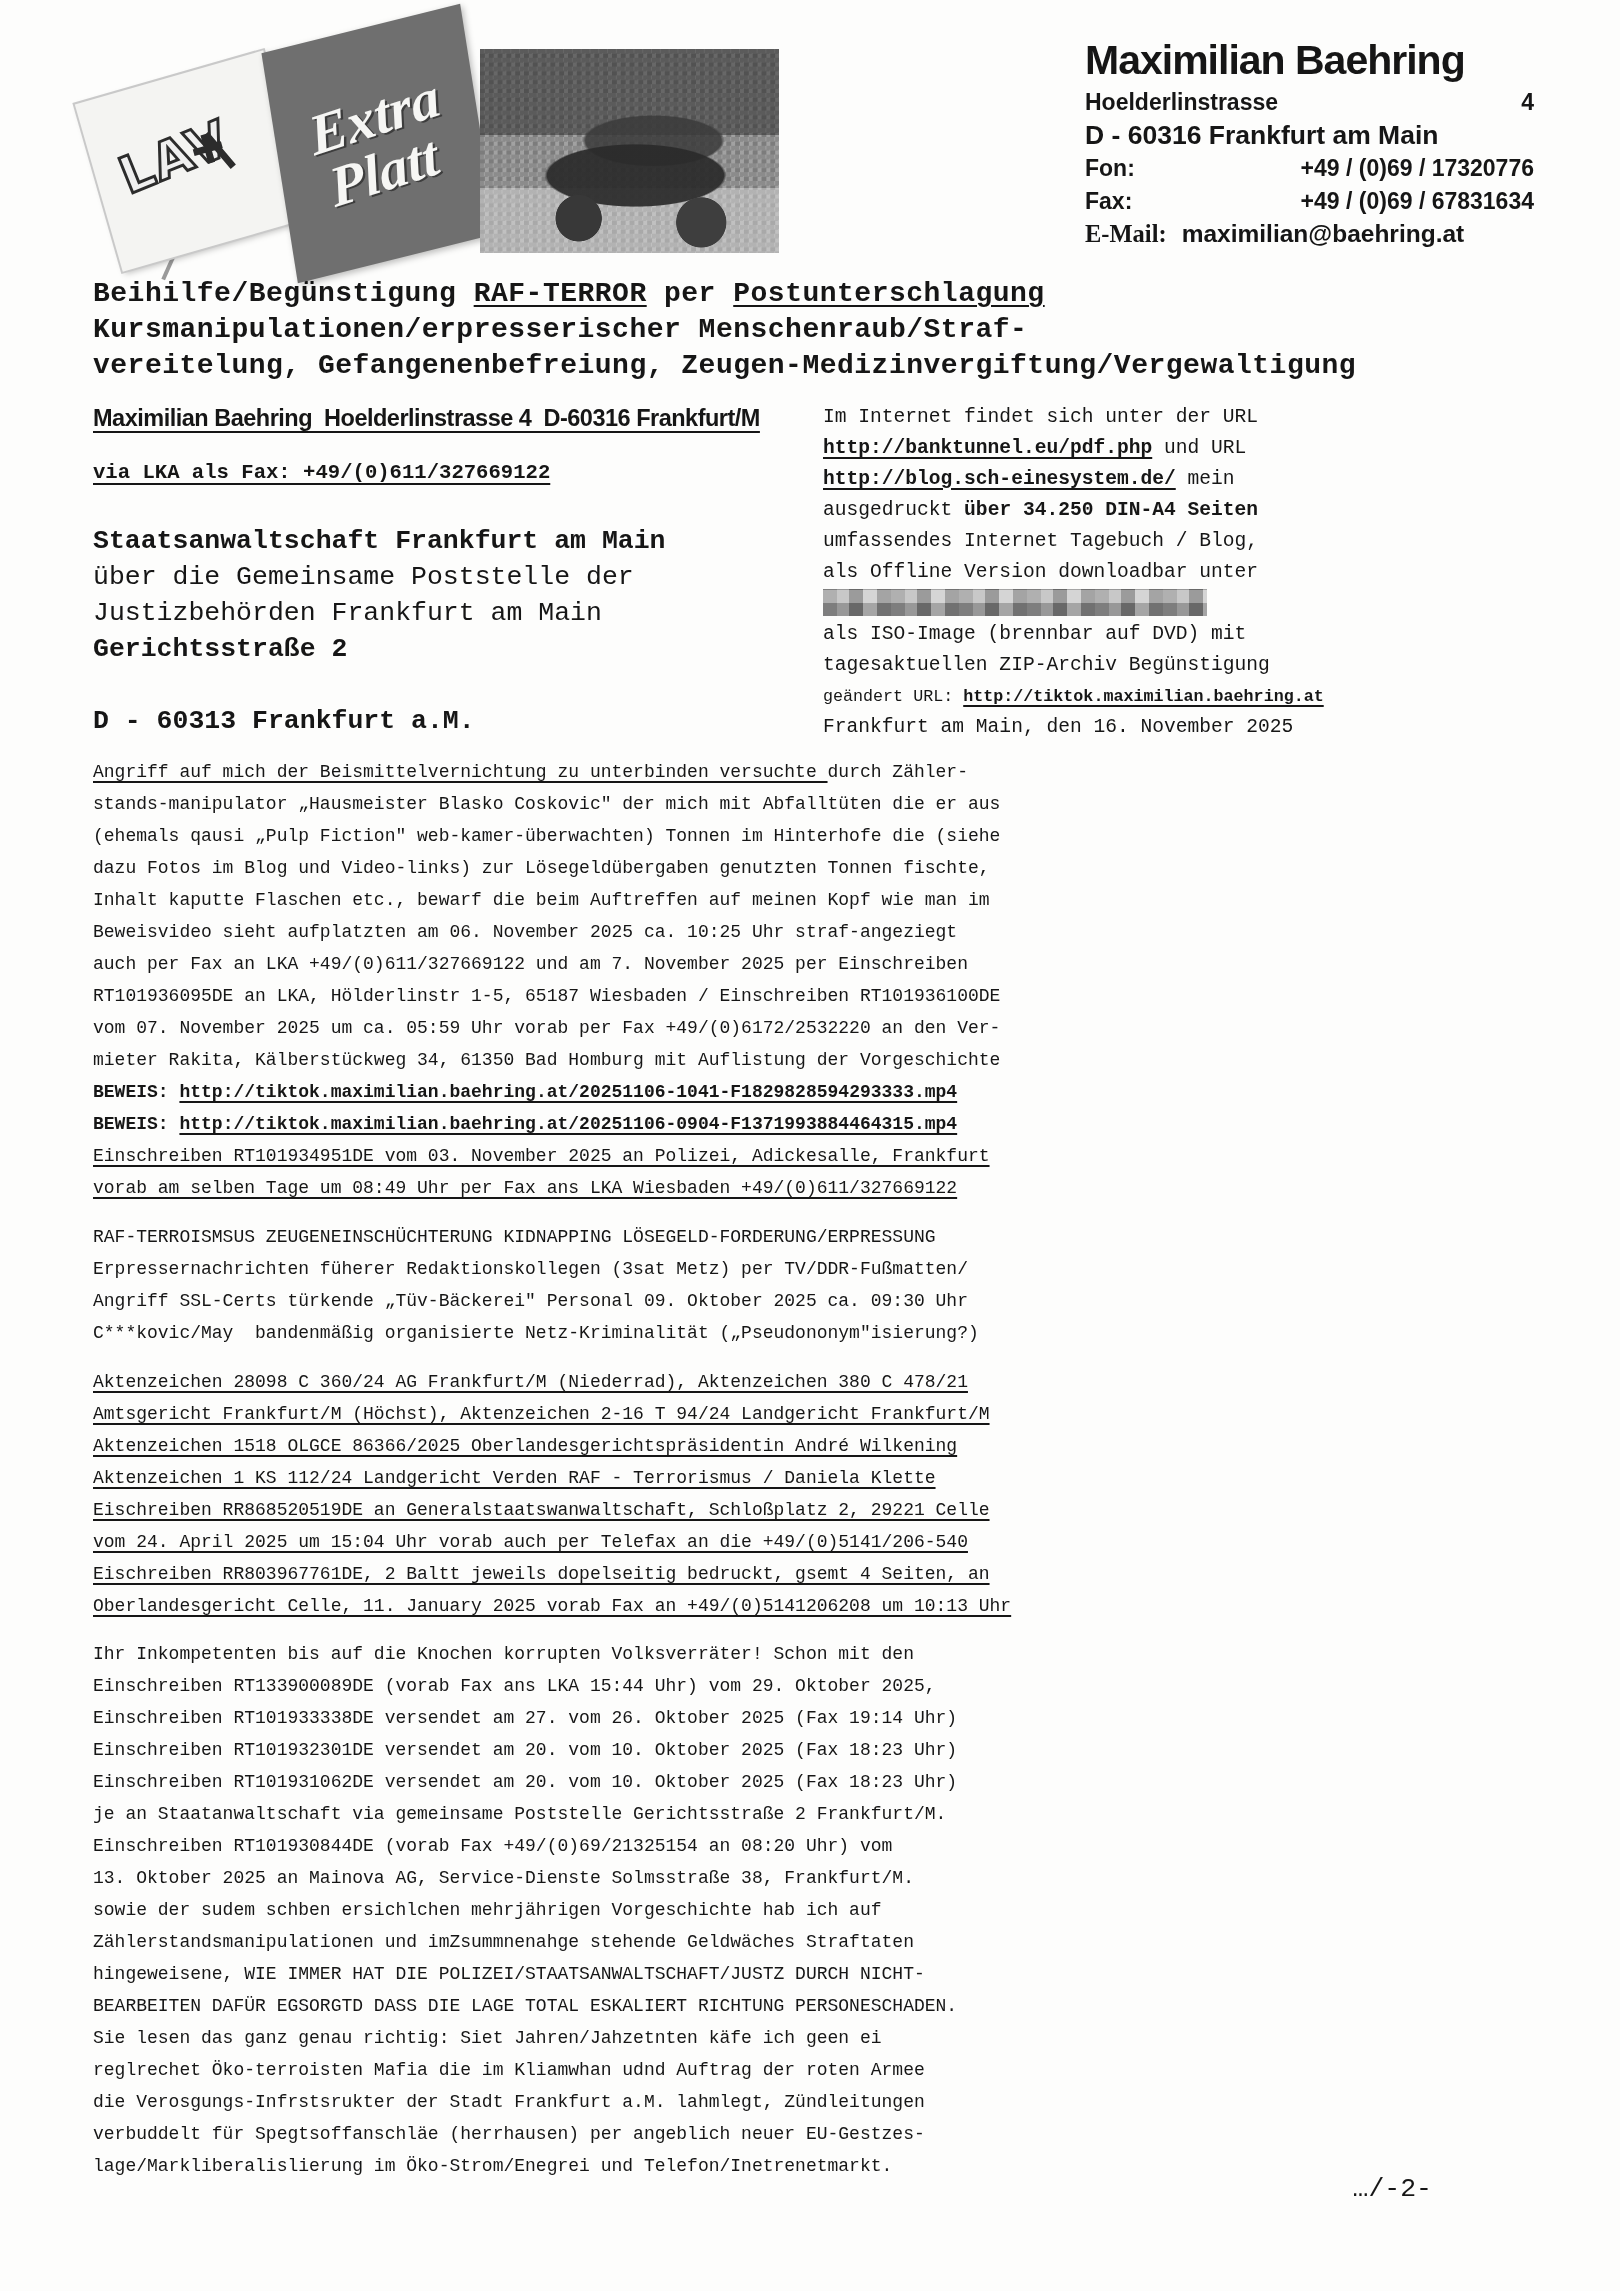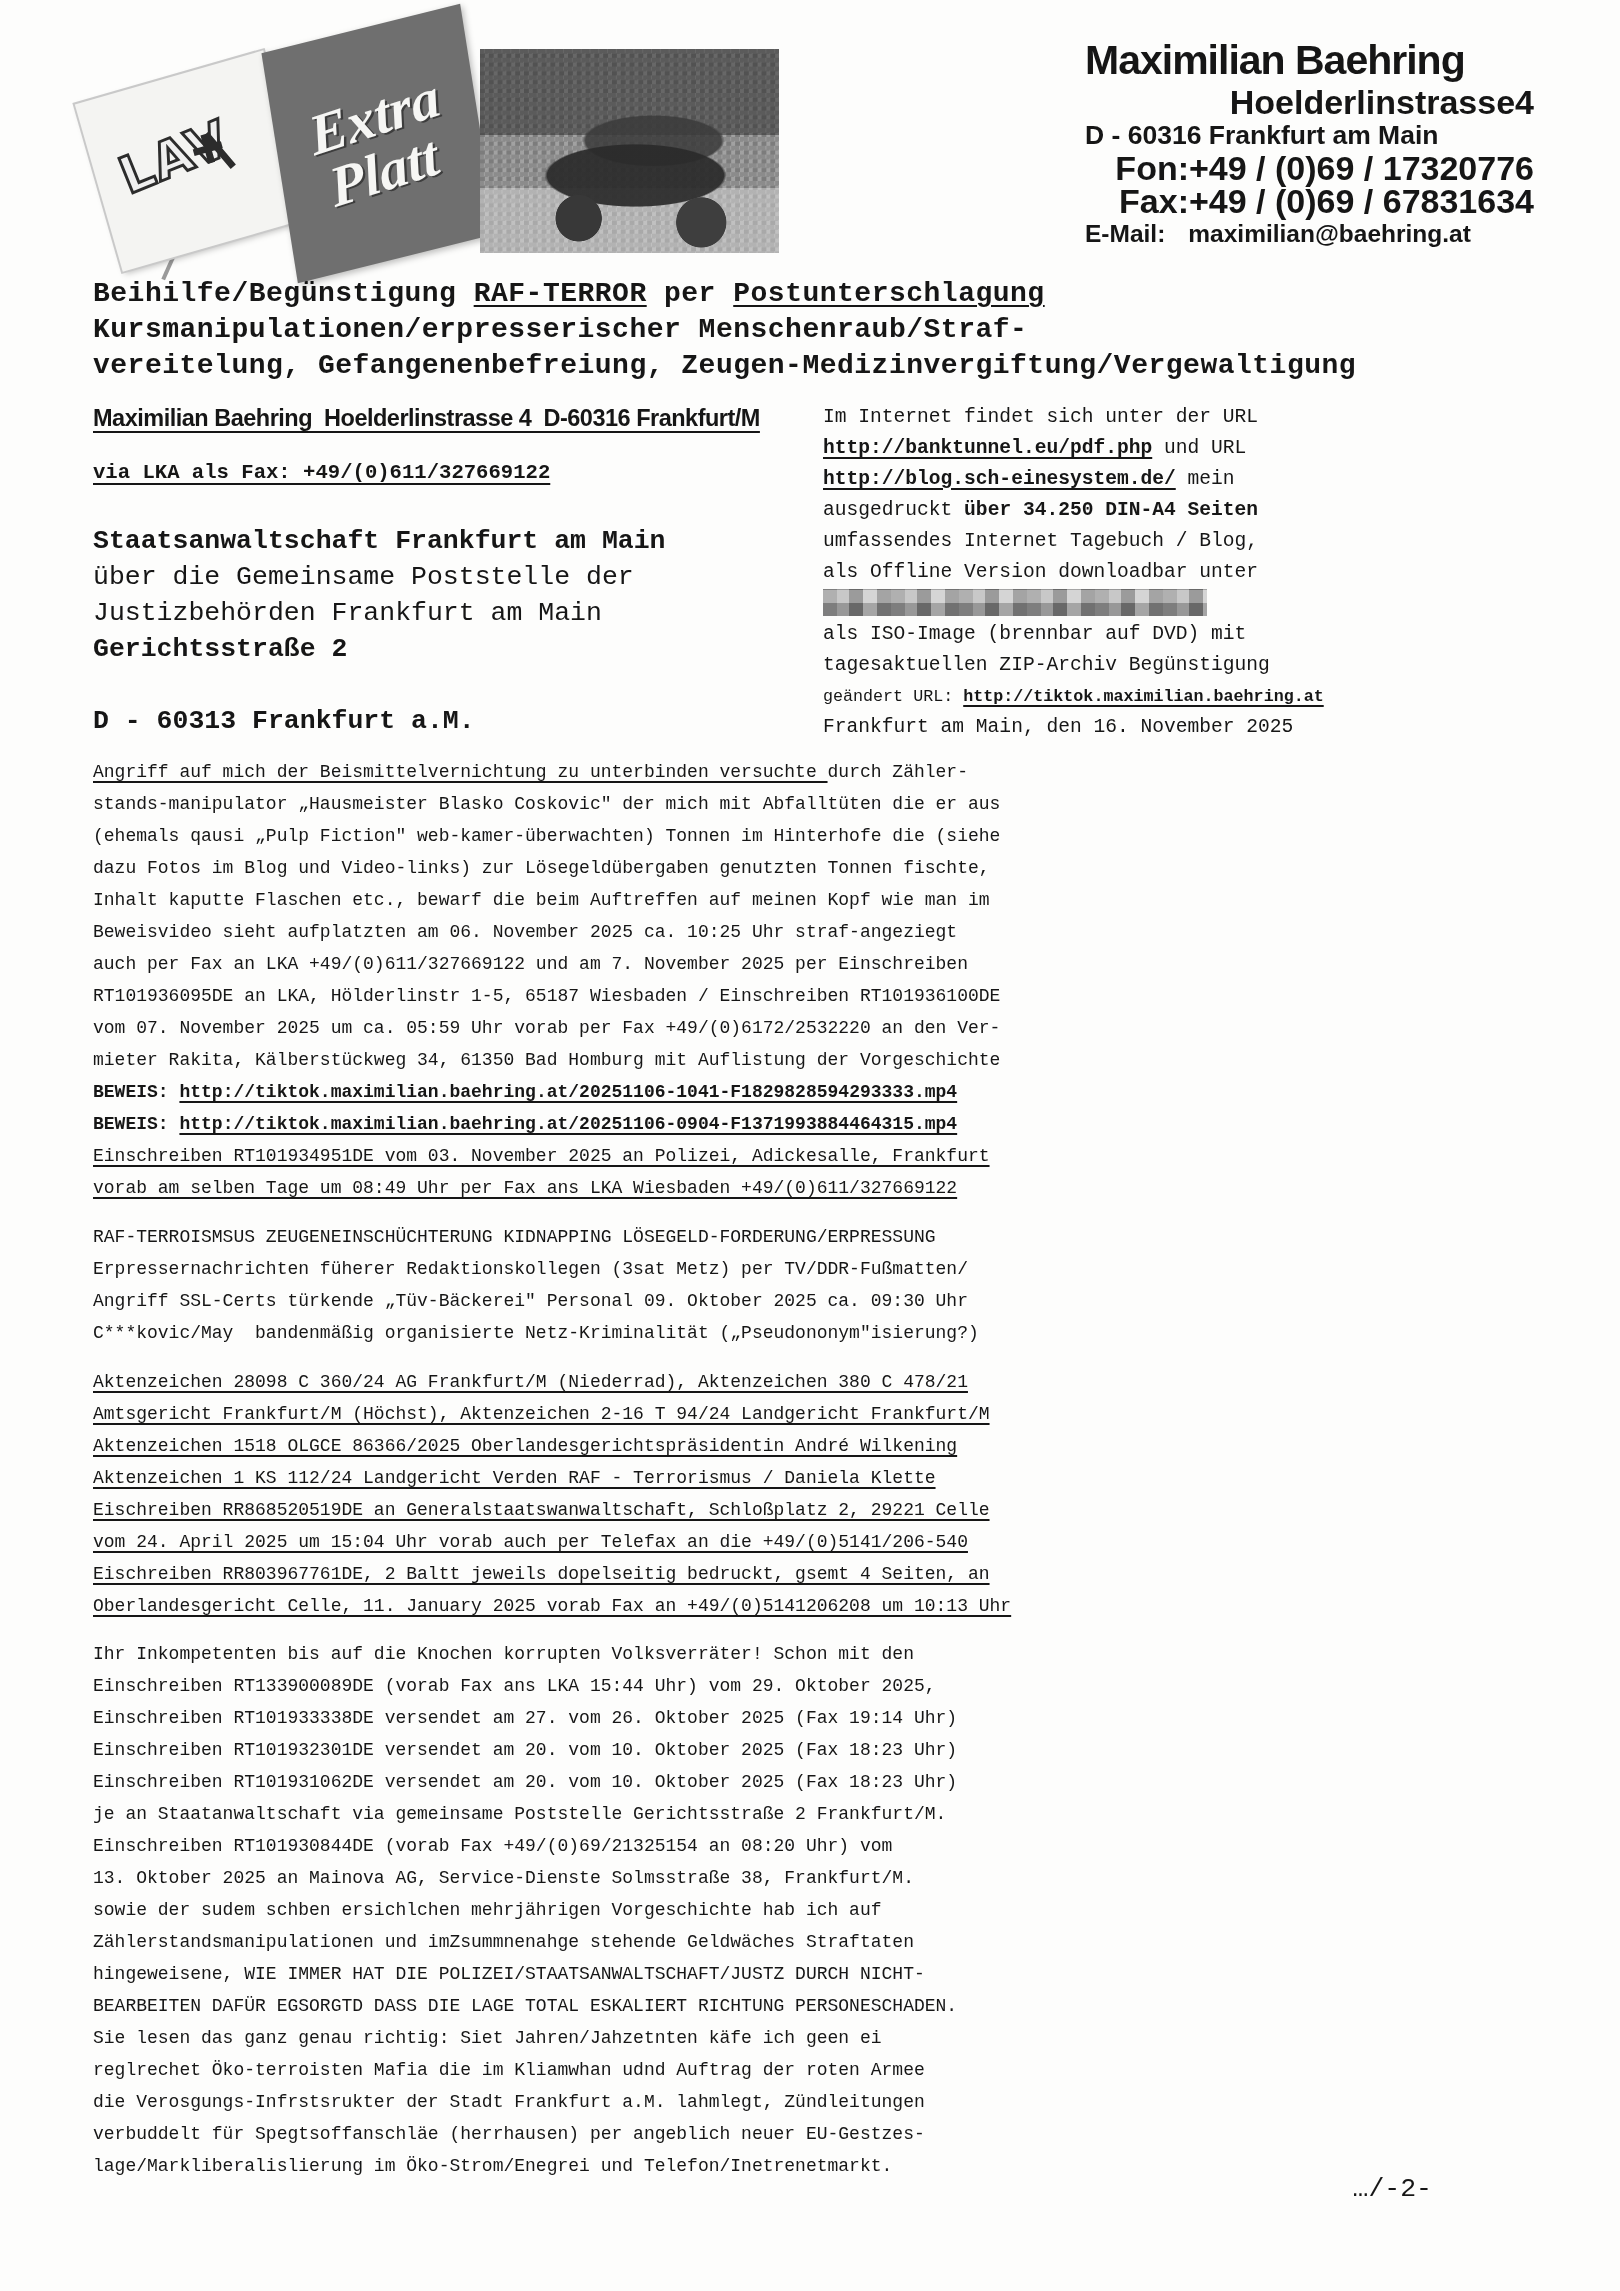--- a/index.html
+++ b/index.html
@@ -46,24 +46,24 @@
       radial-gradient(circle 25.5px at 74% 85%, #3e3e3e 97%, transparent),
       radial-gradient(ellipse 147px 51px at 52% 62%, rgba(42,42,42,.92) 60%, transparent 62%),
       radial-gradient(ellipse 113px 41px at 58% 45%, rgba(58,58,58,.85) 60%, transparent 63%),
       linear-gradient(180deg, rgba(48,48,48,.55) 0 42%, rgba(128,128,128,.22) 42% 68%, rgba(214,214,214,.5) 68% 100%),
       repeating-conic-gradient(#8f8f8f 0% 25%, #ababab 25% 50%, #7b7b7b 50% 75%, #bdbdbd 75%);
     background-size:auto,auto,auto,auto,auto,8.8px 8.8px;
   }
 
   .sender-card { width:449px; font-family:"Liberation Sans","DejaVu Sans",sans-serif; font-weight:bold; margin-top:5.9px; }
   .s-name { font-size:41px; letter-spacing:-1px; line-height:1.05; margin-bottom:4px; }
-  .s-row { display:flex; justify-content:flex-end; font-size:34px; line-height:33px; }
+  .s-row { display:flex; justify-content:space-between; font-size:23px; line-height:33px; }
   .s-line { font-size:26.5px; line-height:33px; }
   .s-email { font-size:24.5px; line-height:32px; }
-  .s-email .lbl { margin-right:23px; }
+  .s-email .lbl { margin-right:15px;font-family:Liberation Serif, serif; }
 
   
   .subject { margin-top:5.9px; font-weight:bold; font-size:28px; line-height:36px; letter-spacing:0.5px; }
 
   
   .cols { display:flex; margin-top:15.7px; }
   .col-left { width:730px; flex:none; }
   .sender-line {
     font-family:"Liberation Sans","DejaVu Sans",sans-serif; font-weight:bold; font-size:23.5px;
     letter-spacing:-0.5px; white-space:pre-wrap; width:fit-content;

